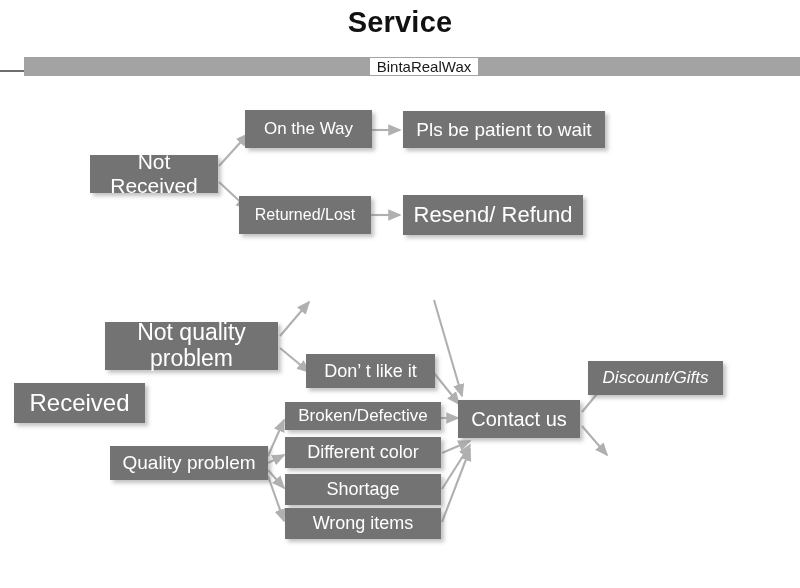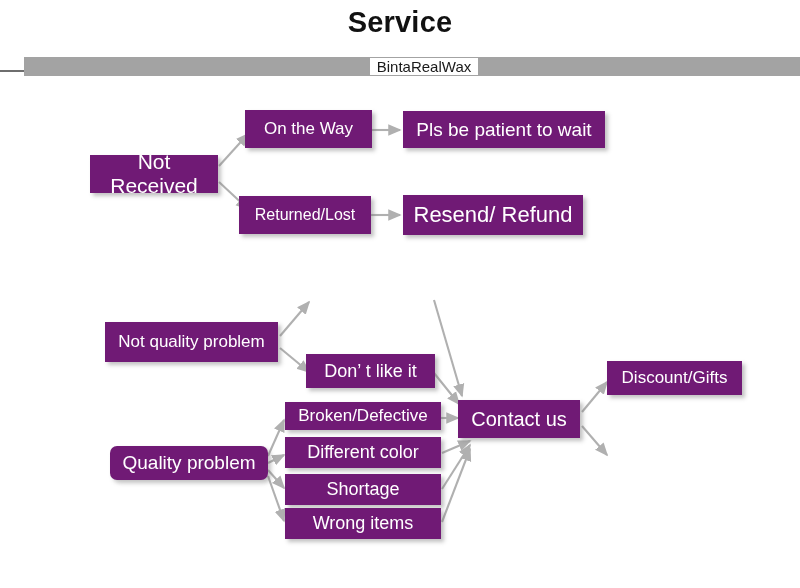--- a/index.html
+++ b/index.html
@@ -68,21 +68,21 @@
     margin-left: 24px;
   }
   .brand span {
     background: #ffffff;
     padding: 0 7px;
   }
 
   
   .node {
     position: absolute;
-    background: #701a75;
+    background: #737373;
     color: #ffffff;
     box-shadow: 3px 3px 4px rgba(120,120,120,0.45);
     box-sizing: border-box;
     display: flex;
     align-items: center;
     justify-content: center;
     text-align: center;
     padding: 0 6px;
     z-index: 3;
     line-height: 1.12;
@@ -151,34 +151,35 @@
   <div class="node" style="left:90px; top:155px; width:128px; height:38px; font-size:21px;">Not Received</div>
 
   <div class="node" style="left:245px; top:110px; width:127px; height:38px; font-size:17px;">On the Way</div>
 
   <div class="node" style="left:403px; top:111px; width:202px; height:37px; font-size:19px;">Pls be patient to wait</div>
 
   <div class="node" style="left:239px; top:196px; width:132px; height:38px; font-size:16px;">Returned/Lost</div>
 
   <div class="node" style="left:403px; top:195px; width:180px; height:40px; font-size:22px;">Resend/ Refund</div>
 
+  <div class="node" style="left:14px; top:383px; width:131px; height:40px; font-size:24px;">Received</div>
 
-  <div class="node" style="left:105px; top:322px; width:173px; height:40px; font-size:17px;">Not quality problem</div>
+  <div class="node" style="left:105px; top:322px; width:173px; height:48px; font-size:23px;">Not quality problem</div>
 
-  <div class="node" style="left:110px; top:446px; width:158px; height:34px; font-size:19px;border-radius:7px;">Quality problem</div>
+  <div class="node" style="left:110px; top:446px; width:158px; height:34px; font-size:19px;">Quality problem</div>
 
 
   <div class="node" style="left:306px; top:354px; width:129px; height:34px; font-size:18px;">Don’  t like it</div>
 
   <div class="node" style="left:285px; top:402px; width:156px; height:28px; font-size:17px;">Broken/Defective</div>
 
   <div class="node" style="left:285px; top:437px; width:156px; height:31px; font-size:18px;">Different color</div>
 
   <div class="node" style="left:285px; top:474px; width:156px; height:31px; font-size:18px;">Shortage</div>
 
   <div class="node" style="left:285px; top:508px; width:156px; height:31px; font-size:18px;">Wrong items</div>
 
   <div class="node" style="left:458px; top:400px; width:122px; height:38px; font-size:20px;">Contact us</div>
 
-  <div class="node" style="left:607px; top:361px; width:135px; height:34px; font-size:17px;">Discount/Gifts</div>
+  <div class="node" style="left:588px; top:361px; width:135px; height:34px; font-size:17px;font-style:italic;">Discount/Gifts</div>
 
 
 </div>
 
 </body></html>

